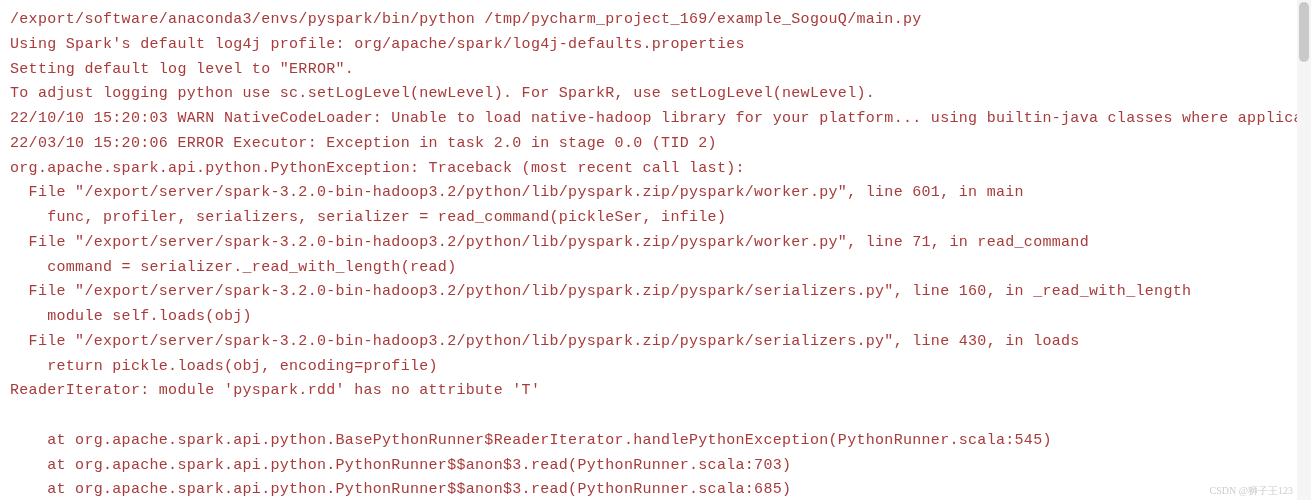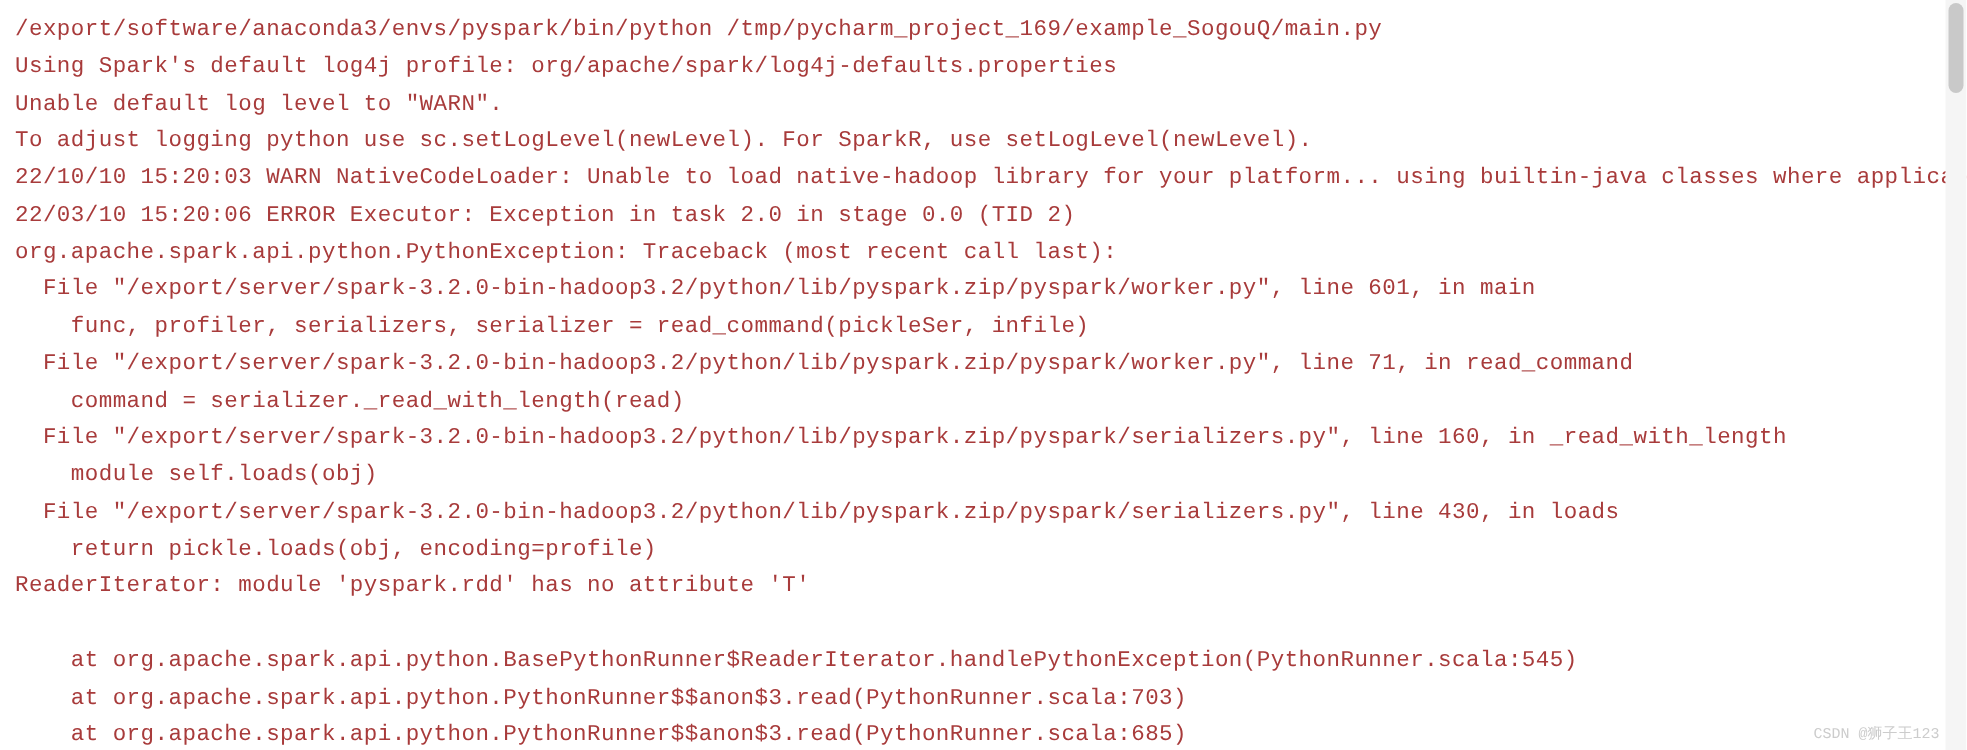--- a/index.html
+++ b/index.html
@@ -39,31 +39,31 @@
       height: 60px;
       background: #c9c9c9;
       border-radius: 5px;
     }
     .watermark {
       position: absolute;
       bottom: 4px;
       right: 18px;
       font-size: 10px;
       color: #cccccc;
-      font-family: Liberation Mono, monospace;
+      font-family: Liberation Serif, serif;
       letter-spacing: 0;
       text-align: right;
     }
   </style>
 </head>
 <body>
 
 <div class="terminal-output"><span>/export/software/anaconda3/envs/pyspark/bin/python /tmp/pycharm_project_169/example_SogouQ/main.py</span>
 <span>Using Spark's default log4j profile: org/apache/spark/log4j-defaults.properties</span>
-<span>Unable default log level to "WARN".</span>
+<span>Setting default log level to "ERROR".</span>
 <span>To adjust logging python use sc.setLogLevel(newLevel). For SparkR, use setLogLevel(newLevel).</span>
 <span>22/10/10 15:20:03 WARN NativeCodeLoader: Unable to load native-hadoop library for your platform... using builtin-java classes where applicable</span>
 <span>22/03/10 15:20:06 ERROR Executor: Exception in task 2.0 in stage 0.0 (TID 2)</span>
 <span>org.apache.spark.api.python.PythonException: Traceback (most recent call last):</span>
 <span>  File "/export/server/spark-3.2.0-bin-hadoop3.2/python/lib/pyspark.zip/pyspark/worker.py", line 601, in main</span>
 <span>    func, profiler, serializers, serializer = read_command(pickleSer, infile)</span>
 <span>  File "/export/server/spark-3.2.0-bin-hadoop3.2/python/lib/pyspark.zip/pyspark/worker.py", line 71, in read_command</span>
 <span>    command = serializer._read_with_length(read)</span>
 <span>  File "/export/server/spark-3.2.0-bin-hadoop3.2/python/lib/pyspark.zip/pyspark/serializers.py", line 160, in _read_with_length</span>
 <span>    module self.loads(obj)</span>

